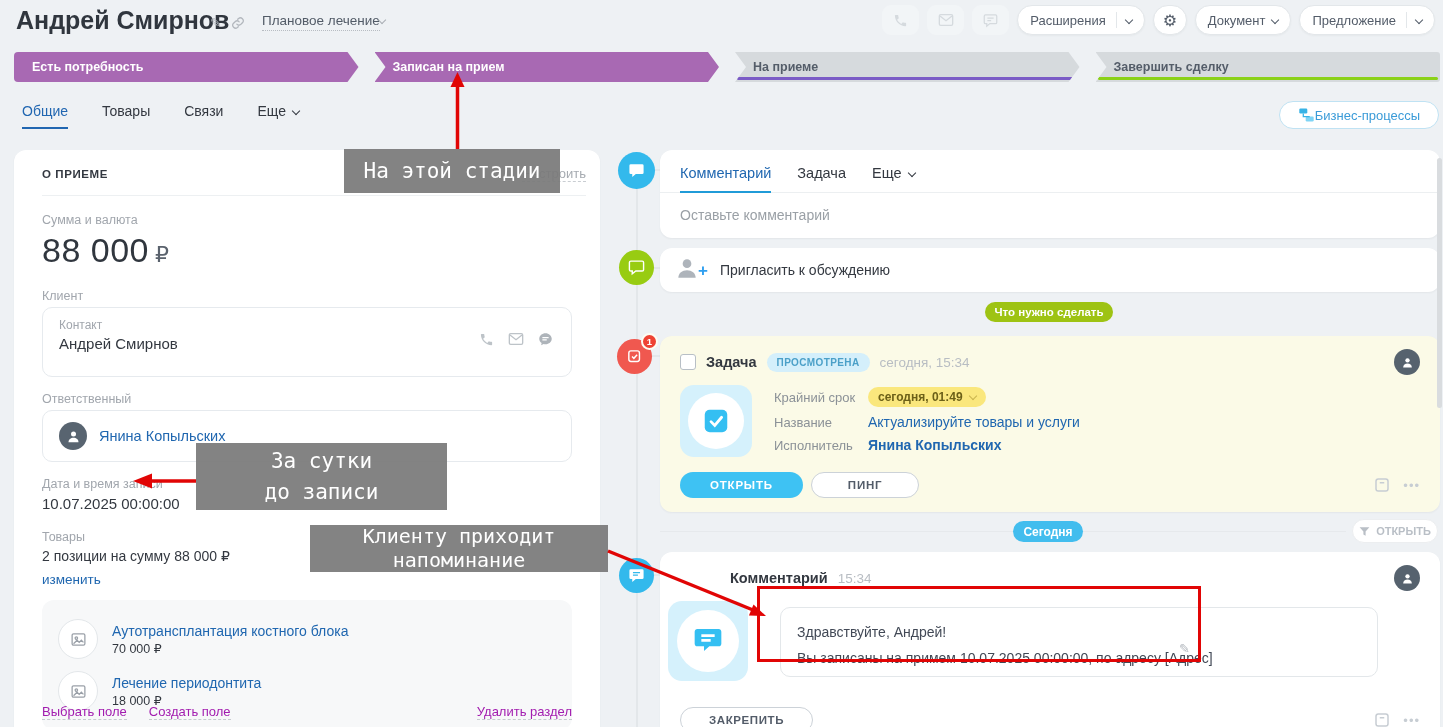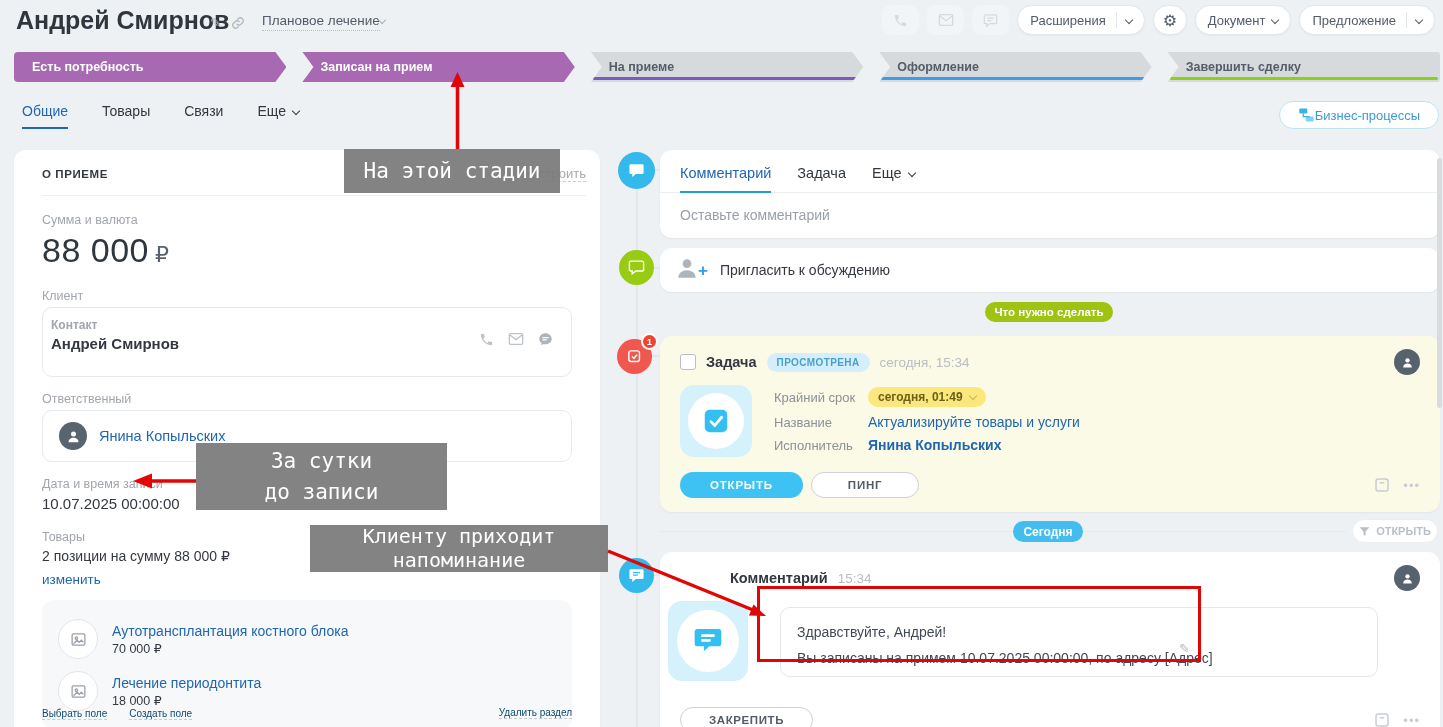--- a/index.html
+++ b/index.html
@@ -36,35 +36,35 @@
   .bp-btn { position:absolute; left:1279px; top:101px; width:160px; height:28px; background:#fff; border:1px solid #bfe2f3; border-radius:15px; display:flex; align-items:center; justify-content:center; gap:0; color:#3a9bd8; font-size:13px; cursor:pointer; }
 
   
   #leftcard { position:absolute; left:14px; top:150px; width:586px; height:577px; background:#fff; border-radius:12px 12px 0 0; box-shadow:0 1px 2px rgba(50,60,70,.06); padding:16px 28px 0; }
   .sec-head { display:flex; justify-content:space-between; align-items:center; padding-bottom:13px; border-bottom:1px solid #edf0f2; margin-right:-14px; }
   .sec-title { font-size:11.5px; font-weight:700; letter-spacing:.6px; color:#333840; }
   .sec-config { font-size:13px; color:#a6abb1; border-bottom:1px dashed #c9cdd2; cursor:pointer; }
   .f-label { font-size:12.5px; color:#a1a6ad; margin:15px 0 4px; }
   .amount { font-size:34px; color:#30363e; letter-spacing:.5px; }
   .amount .cur { font-size:22px; color:#5a626d; margin-left:6px; }
-  .inp-box { border:1px solid #e6eaee; border-radius:10px; padding:10px 8px; position:relative;font-weight:bold; }
+  .inp-box { border:1px solid #e6eaee; border-radius:10px; padding:10px 16px; position:relative; }
   .sub-label { font-size:12px; color:#a1a6ad; margin-bottom:3px; }
   .contact-name { font-size:15px; color:#333840; }
   .box-icons { position:absolute; right:18px; top:24px; display:flex; gap:14px; color:#bdc3c8; }
   .resp-box { border:1px solid #e6eaee; border-radius:10px; padding:11px 16px; display:flex; align-items:center; gap:12px; }
   .avatar-sm { width:28px; height:28px; border-radius:50%; background:#586470; display:flex; align-items:center; justify-content:center; color:#fff; }
   .link-blue { color:#2067b0; cursor:pointer; }
   .val-text { font-size:15px; color:#333840; }
   .edit-link { font-size:13.5px; color:#2067b0; margin-top:8px; cursor:pointer; display:inline-block; }
   .prod-box { background:#f7f8f9; border-radius:12px; margin-top:12px; padding:13px 16px; }
   .prod-row { display:flex; gap:14px; align-items:center; padding:6px 0; }
   .prod-pic { width:40px; height:40px; border-radius:50%; background:#fff; border:1px solid #e3e7ea; display:flex; align-items:center; justify-content:center; color:#9aa0a8; }
   .prod-name { font-size:14px; color:#2067b0; cursor:pointer; }
   .prod-price { font-size:12.5px; color:#333840; margin-top:2px; }
-  .foot-link { font-size:10px; color:#0c4a6e; border-bottom:1px dashed #c6cacf; cursor:pointer; }
+  .foot-link { font-size:13px; color:#a21caf; border-bottom:1px dashed #c6cacf; cursor:pointer; }
   #lc-foot-l { position:absolute; left:28px; bottom:7px; display:flex; gap:22px; }
   #lc-foot-r { position:absolute; right:28px; bottom:7px; }
 
   
   #rail { position:absolute; left:636px; top:168px; width:2px; height:559px; background:#e3e7ea; }
   .rail-dash { position:absolute; height:2px; background:#e3e7ea; left:637px; width:23px; }
   .t-ic { position:absolute; border-radius:50%; display:flex; align-items:center; justify-content:center; z-index:2; }
 
   
   .rcard { position:absolute; left:660px; width:780px; background:#fff; border-radius:12px; box-shadow:0 1px 2px rgba(50,60,70,.06); }
@@ -176,21 +176,20 @@
       <span class="divider"></span>
       <span class="chev" style="margin-left:0;"></span>
     </div>
   </div>
 </div>
 
 <div id="stagebar">
   <div class="stage done"><span>Есть потребность</span></div>
   <div class="stage done mid"><span>Записан на прием</span></div>
   <div class="stage future" style="--u:#7b5cc6;"><span>На приеме</span></div>
-  <div class="stage future" style="--u:#3f9ced;"><span>Оформление</span></div>
   <div class="stage future last" style="--u:#8bd118;"><span>Завершить сделку</span></div>
 </div>
 
 <div id="tabsrow">
   <div class="tab active">Общие</div>
   <div class="tab">Товары</div>
   <div class="tab">Связи</div>
   <div class="tab"><span>Еще</span><span class="chev"></span></div>
 </div>
 <div class="bp-btn">

